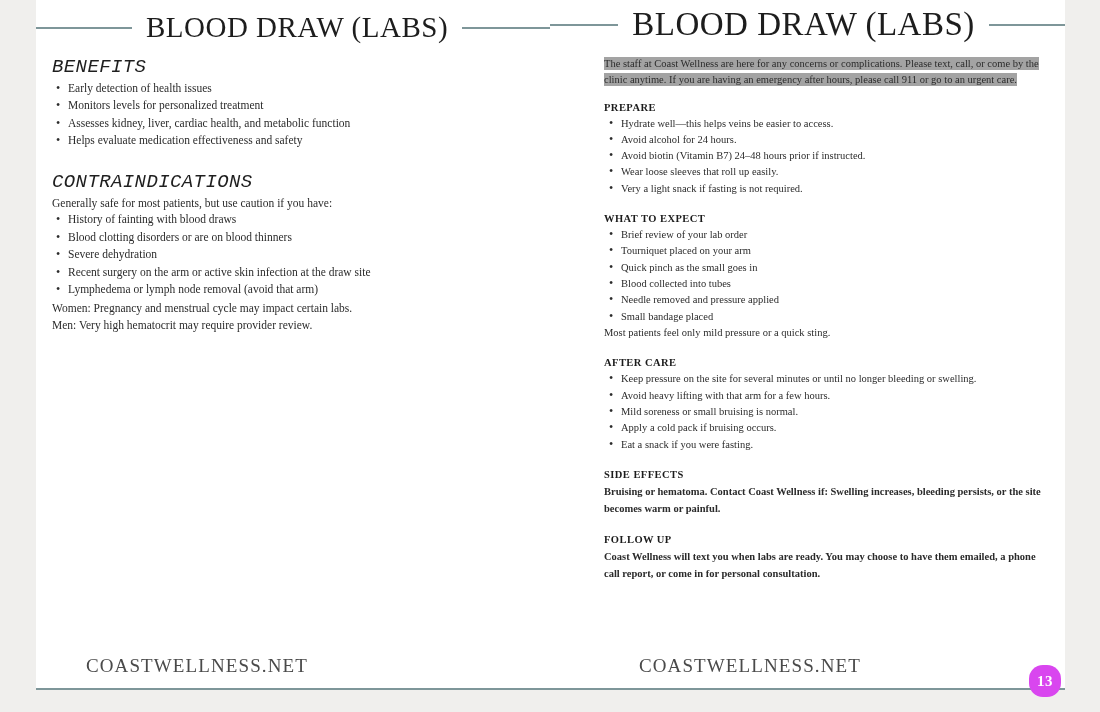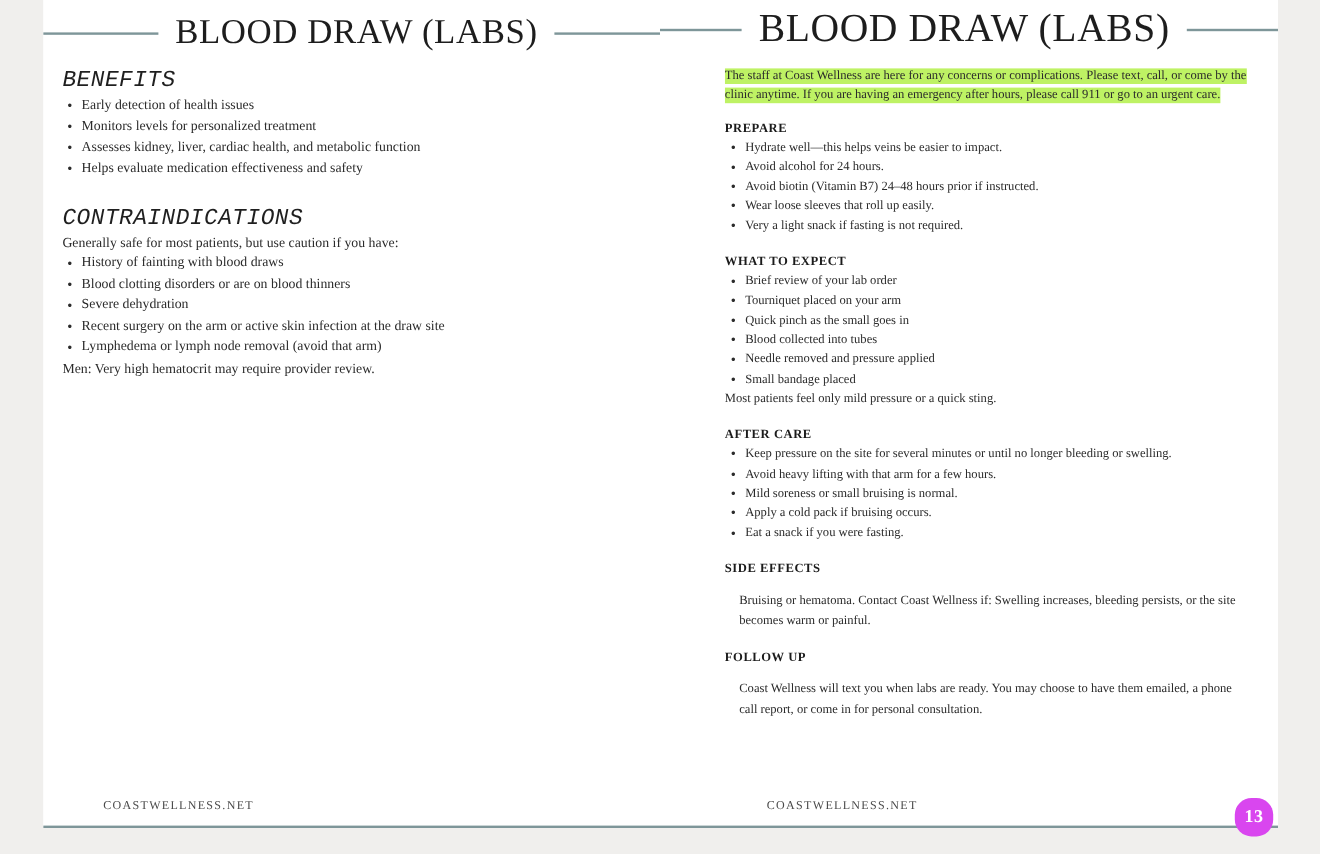--- a/index.html
+++ b/index.html
@@ -121,21 +121,21 @@
     margin: 1px 0 0 0;
   }
 
   
   .callout {
     margin: 0 0 14px 0;
     font-size: 10.5px;
     line-height: 1.5;
   }
   .callout span.hl {
-    background: #bef264;
+    background: #a3a3a3;
     box-decoration-break: clone;
     -webkit-box-decoration-break: clone;
     padding: 1px 0;
   }
 
   .sec-head-bold {
     font-weight: bold;
     font-size: 10.5px;
     letter-spacing: 0.45px;
     margin: 0 0 3px 0;
@@ -149,21 +149,22 @@
   .page-right .note-line {
     font-size: 10.5px;
     line-height: 1.46;
   }
   .page-right ul.bullets li { padding-left: 17px; margin-bottom: 1px; }
   .page-right ul.bullets li::before { left: 5px; }
 
   .para {
     font-size: 10.5px;
     line-height: 1.62;
-    margin: 12px;
+    margin: 0;
+    font-weight: bold;
   }
 
   
   .page-footer {
     position: absolute;
     bottom: 0;
     left: 0;
     right: 0;
     height: 48px;
   }
@@ -172,21 +173,21 @@
     bottom: 0;
     height: 2px;
     background: #7e9699;
   }
   .page-left .footer-rule  { left: 0;    right: -8px; }
   .page-right .footer-rule { left: -8px; right: 0; }
 
   .footer-text {
     position: absolute;
     bottom: 13px;
-    font-size: 10px;
+    font-size: 19px;
     letter-spacing: 1.1px;
     color: #4a4a4a;
   }
   .page-left .footer-text  { left: 50px; }
   .page-right .footer-text { left: 89px; }
 
   
   .page-number {
     position: absolute;
     left: 1029px;
@@ -233,20 +234,21 @@
       <div class="block">
         <h2 class="sec-head-italic spaced">CONTRAINDICATIONS</h2>
         <p class="lead">Generally safe for most patients, but use caution if you have:</p>
         <ul class="bullets">
           <li>History of fainting with blood draws</li>
           <li>Blood clotting disorders or are on blood thinners</li>
           <li>Severe dehydration</li>
           <li>Recent surgery on the arm or active skin infection at the draw site</li>
           <li>Lymphedema or lymph node removal (avoid that arm)</li>
         </ul>
+        <p class="note-line">Women: Pregnancy and menstrual cycle may impact certain labs.</p>
         <p class="note-line">Men: Very high hematocrit may require provider review.</p>
       </div>
 
     </div>
 
     <div class="page-footer">
       <div class="footer-text">COASTWELLNESS.NET</div>
       <div class="footer-rule"></div>
     </div>
   </div>
@@ -259,21 +261,21 @@
       <div class="rule rule-right"></div>
     </div>
 
     <div class="content">
 
       <p class="callout"><span class="hl">The staff at Coast Wellness are here for any concerns or complications. Please text, call, or come by the clinic anytime. If you are having an emergency after hours, please call 911 or go to an urgent care.</span></p>
 
       <div class="block">
         <h2 class="sec-head-bold">PREPARE</h2>
         <ul class="bullets">
-          <li>Hydrate well—this helps veins be easier to impact.</li>
+          <li>Hydrate well—this helps veins be easier to access.</li>
           <li>Avoid alcohol for 24 hours.</li>
           <li>Avoid biotin (Vitamin B7) 24–48 hours prior if instructed.</li>
           <li>Wear loose sleeves that roll up easily.</li>
           <li>Very a light snack if fasting is not required.</li>
         </ul>
       </div>
 
       <div class="block">
         <h2 class="sec-head-bold">WHAT TO EXPECT</h2>
         <ul class="bullets">

